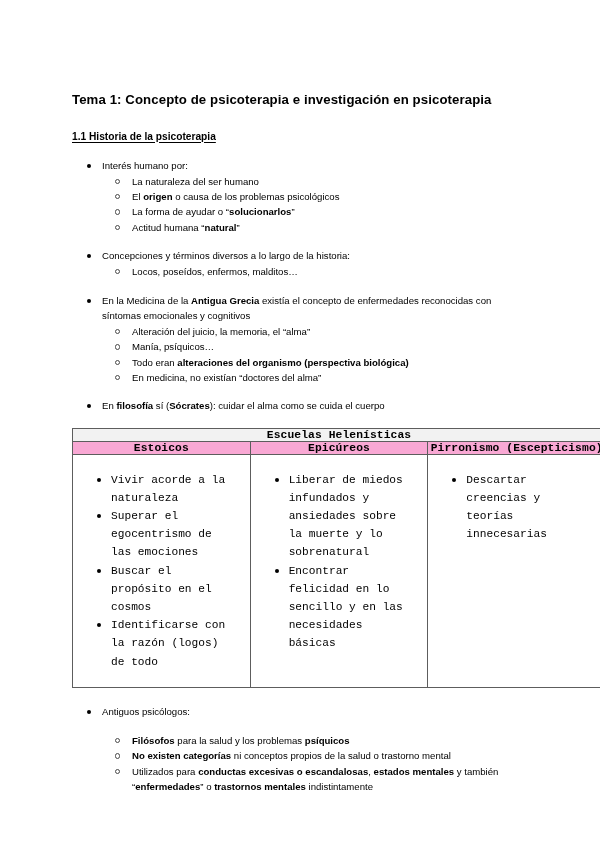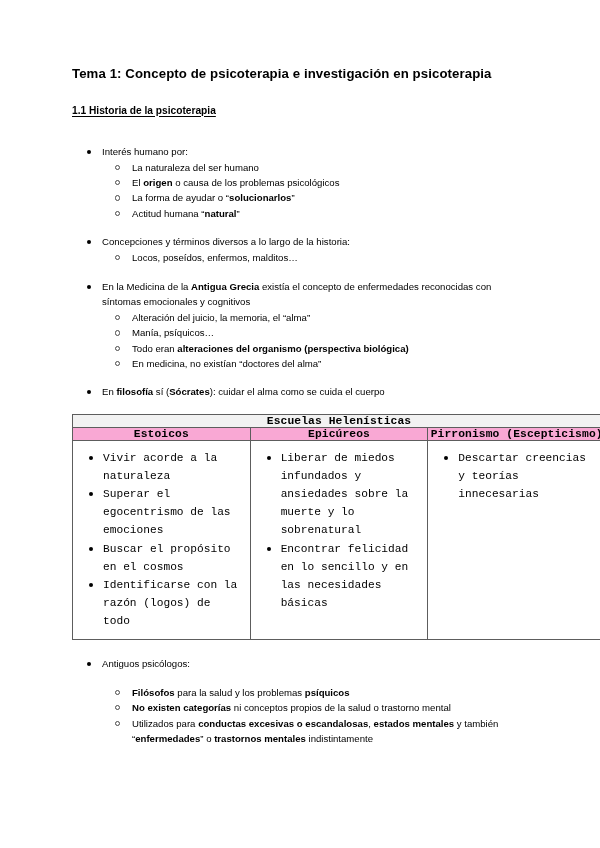--- a/index.html
+++ b/index.html
@@ -13,38 +13,38 @@
     height: 848px;
     font-family: "Liberation Sans", sans-serif;
     color: #000000;
     -webkit-font-smoothing: antialiased;
   }
   .page {
     position: relative;
     width: 600px;
     height: 848px;
     box-sizing: border-box;
-    padding: 66px 60px 0 72px;
+    padding: 92px 60px 0 72px;
     overflow: hidden;
   }
 
   
   .doc-title {
     font-size: 13.2px;
     font-weight: bold;
     letter-spacing: 0.1px;
     line-height: 1.25;
     margin: 0 0 22px 0;
   }
   .section-heading {
     font-size: 10.2px;
     font-weight: bold;
     text-decoration: underline;
     text-underline-offset: 2px;
-    margin: 0 0 28px 0;
+    margin: 0 0 16px 0;
   }
 
   
   .lvl1 {
     list-style: none;
     margin: 8px;
     padding: 0;
   }
   .lvl1 > li {
     position: relative;
@@ -123,21 +123,21 @@
     font-size: 11.3px;
     padding: 8px 3px 8px 3px;
     letter-spacing: 0.1px;
   }
   td.body-col {
     padding: 9px 6px 11px 6px;
     height: 150px;
   }
   ul.cell {
     list-style: none;
-    margin: 8px;
+    margin: 16px;
     padding: 0;
   }
   ul.cell > li {
     position: relative;
     padding-left: 22px;
     font-size: 11.2px;
     line-height: 18.2px;
   }
   ul.cell > li:before {
     content: "";

